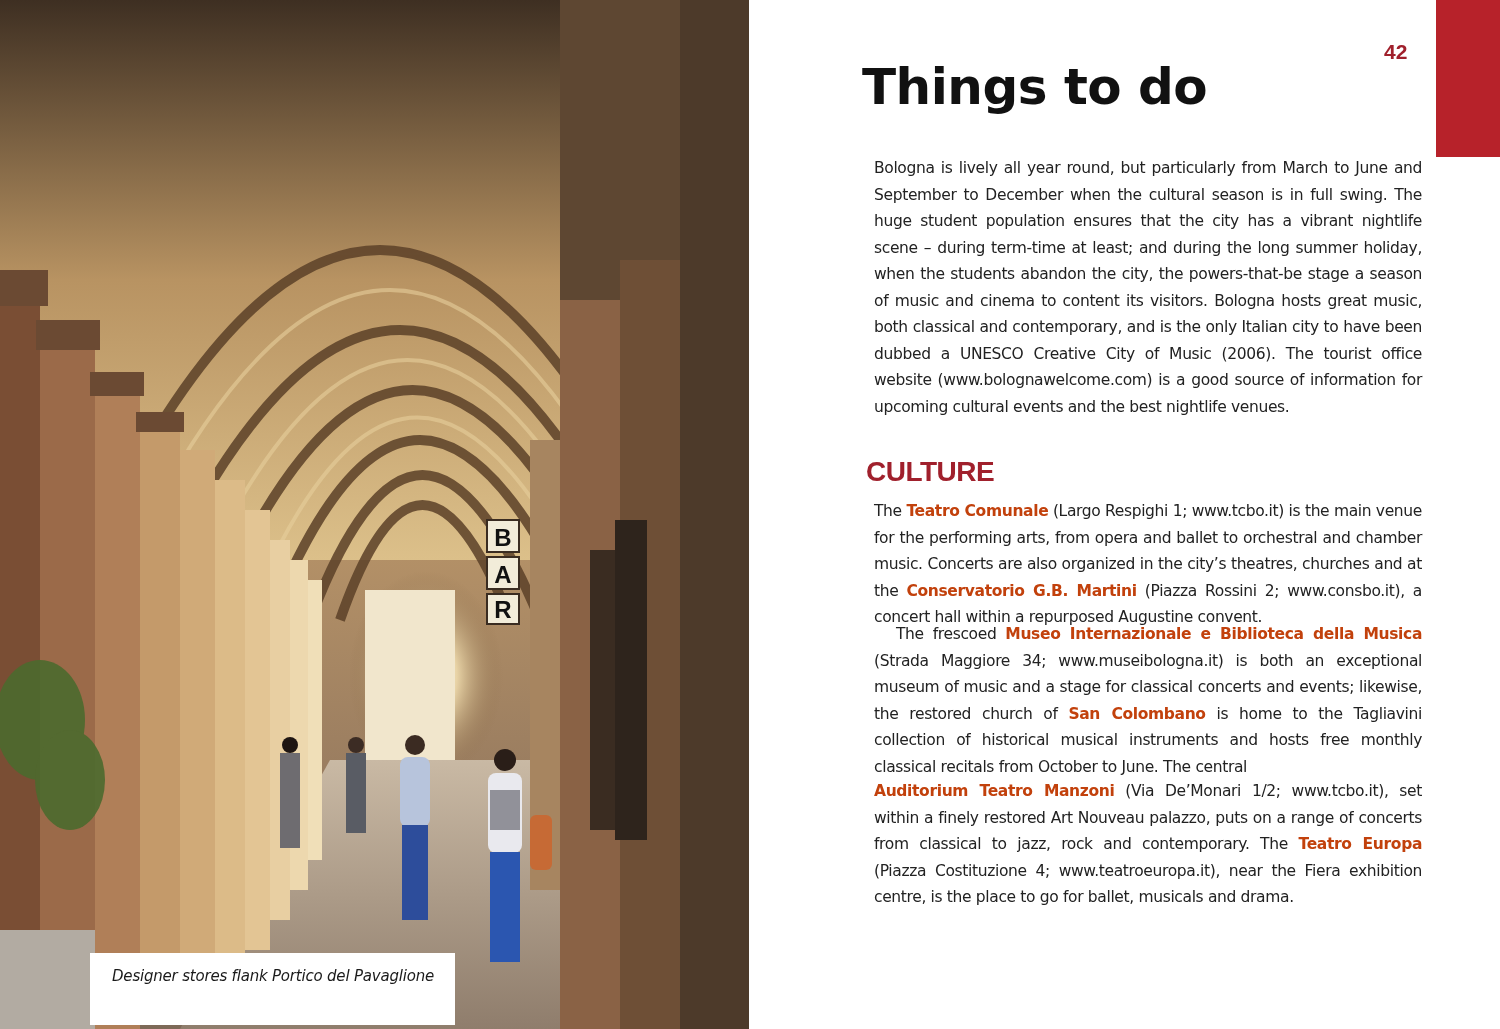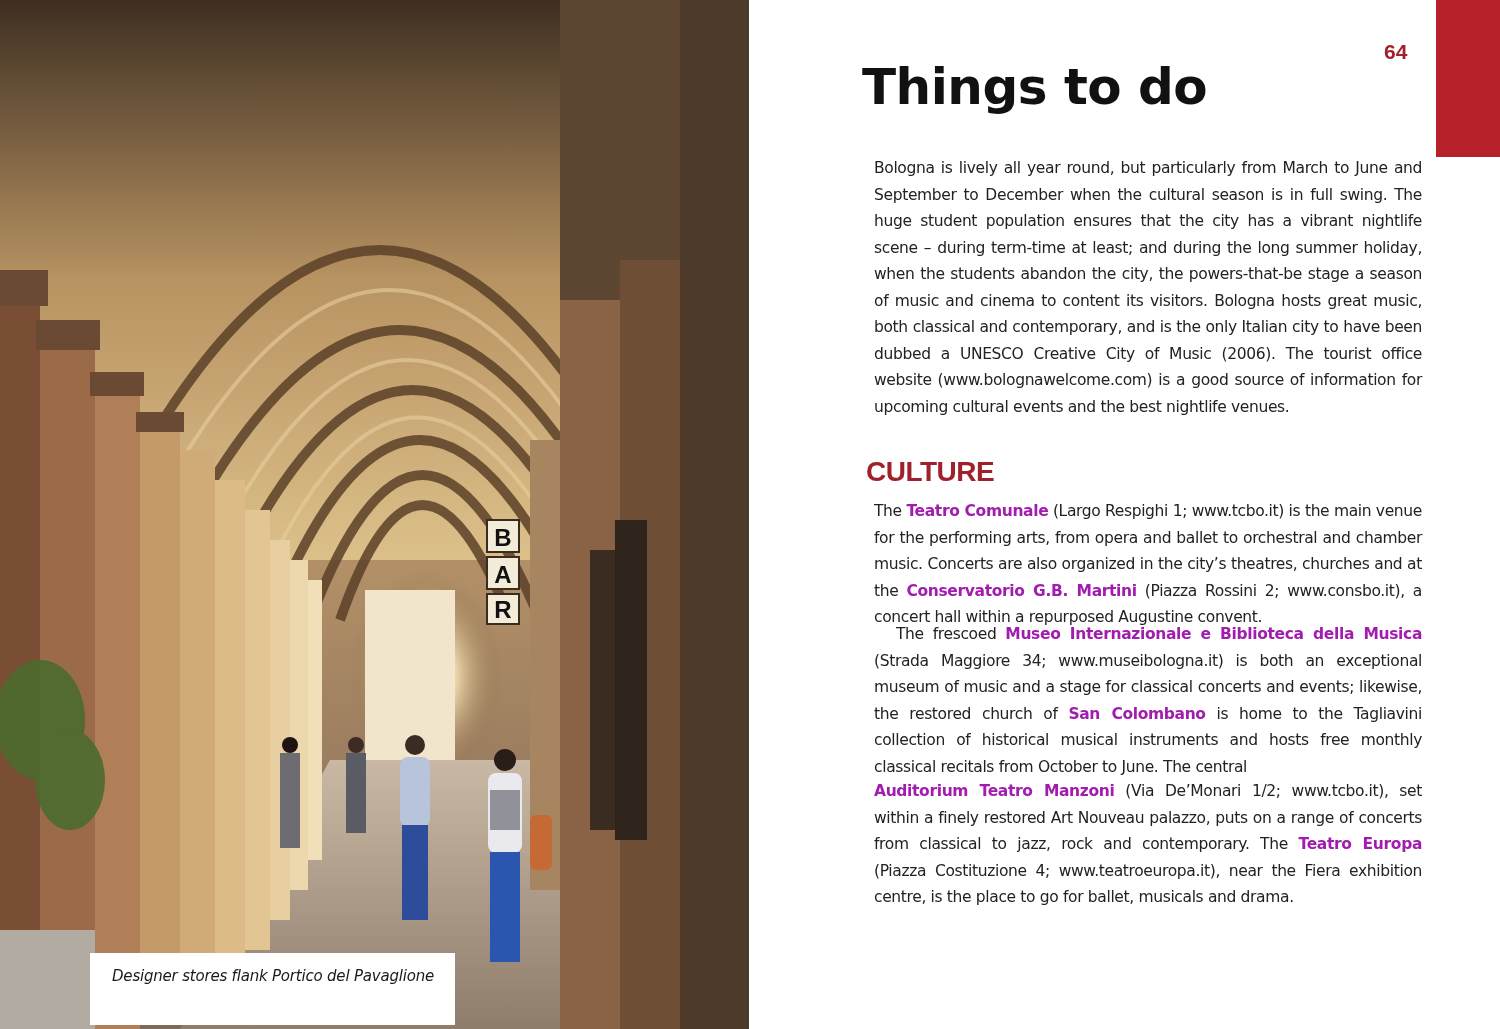--- a/index.html
+++ b/index.html
@@ -49,21 +49,21 @@
     }
     .intro { top: 143px; }
     .section-heading {
       position: absolute; left: 862px; top: 452px; margin: 4px;
       font-family: "Liberation Sans", sans-serif; font-weight: bold;
       font-size: 28px; color: #a0202c; letter-spacing: -0.5px;
     }
     .culture-1 { top: 486px; }
     .culture-2 { top: 609px; text-indent: 22px; }
     .culture-3 { top: 766px; }
-    b { font-weight: bold; color: #a21caf; }
+    b { font-weight: bold; color: #c2410c; }
   </style>
 </head>
 <body>
 
 <div class="photo">
   <svg width="749" height="1029" viewBox="0 0 749 1029">
     <defs>
       <radialGradient id="glow" cx="0.55" cy="0.62" r="0.35">
         <stop offset="0" stop-color="#fbf5e6"></stop>
         <stop offset="0.4" stop-color="#e8d3a6"></stop>
@@ -158,21 +158,21 @@
       <text x="503" y="583" text-anchor="middle" font-family="Liberation Sans, sans-serif" font-weight="bold" font-size="24" fill="#111">A</text>
       <text x="503" y="618" text-anchor="middle" font-family="Liberation Sans, sans-serif" font-weight="bold" font-size="24" fill="#111">R</text>
     </g>
   </svg>
   <div class="caption-box">
     <span class="caption-text">Designer stores flank Portico del Pavaglione</span>
   </div>
 </div>
 
 <div class="thumb-tab"></div>
-<div class="page-number">64</div>
+<div class="page-number">42</div>
 
 <h1 class="title">Things to do</h1>
 
 <p class="body-text intro">Bologna is lively all year round, but particularly from March to June and September to December when the cultural season is in full swing. The huge student population ensures that the city has a vibrant nightlife scene – during term-time at least; and during the long summer holiday, when the students abandon the city, the powers-that-be stage a season of music and cinema to content its visitors. Bologna hosts great music, both classical and contemporary, and is the only Italian city to have been dubbed a UNESCO Creative City of Music (2006). The tourist office website (www.bolognawelcome.com) is a good source of information for upcoming cultural events and the best nightlife venues.</p>
 
 <h2 class="section-heading">CULTURE</h2>
 
 <p class="body-text culture-1"><span>The </span><b>Teatro Comunale</b><span> (Largo Respighi 1; www.tcbo.it) is the main venue for the performing arts, from opera and ballet to orchestral and chamber music. Concerts are also organized in the city’s theatres, churches and at the </span><b>Conservatorio G.B. Martini</b><span> (Piazza Rossini 2; www.consbo.it), a concert hall within a repurposed Augustine convent.</span></p>
 
 <p class="body-text culture-2"><span>The frescoed </span><b>Museo Internazionale e Biblioteca della Musica</b><span> (Strada Maggiore 34; www.museibologna.it) is both an exceptional museum of music and a stage for classical concerts and events; likewise, the restored church of </span><b>San Colombano</b><span> is home to the Tagliavini collection of historical musical instruments and hosts free monthly classical recitals from October to June. The central</span></p>

